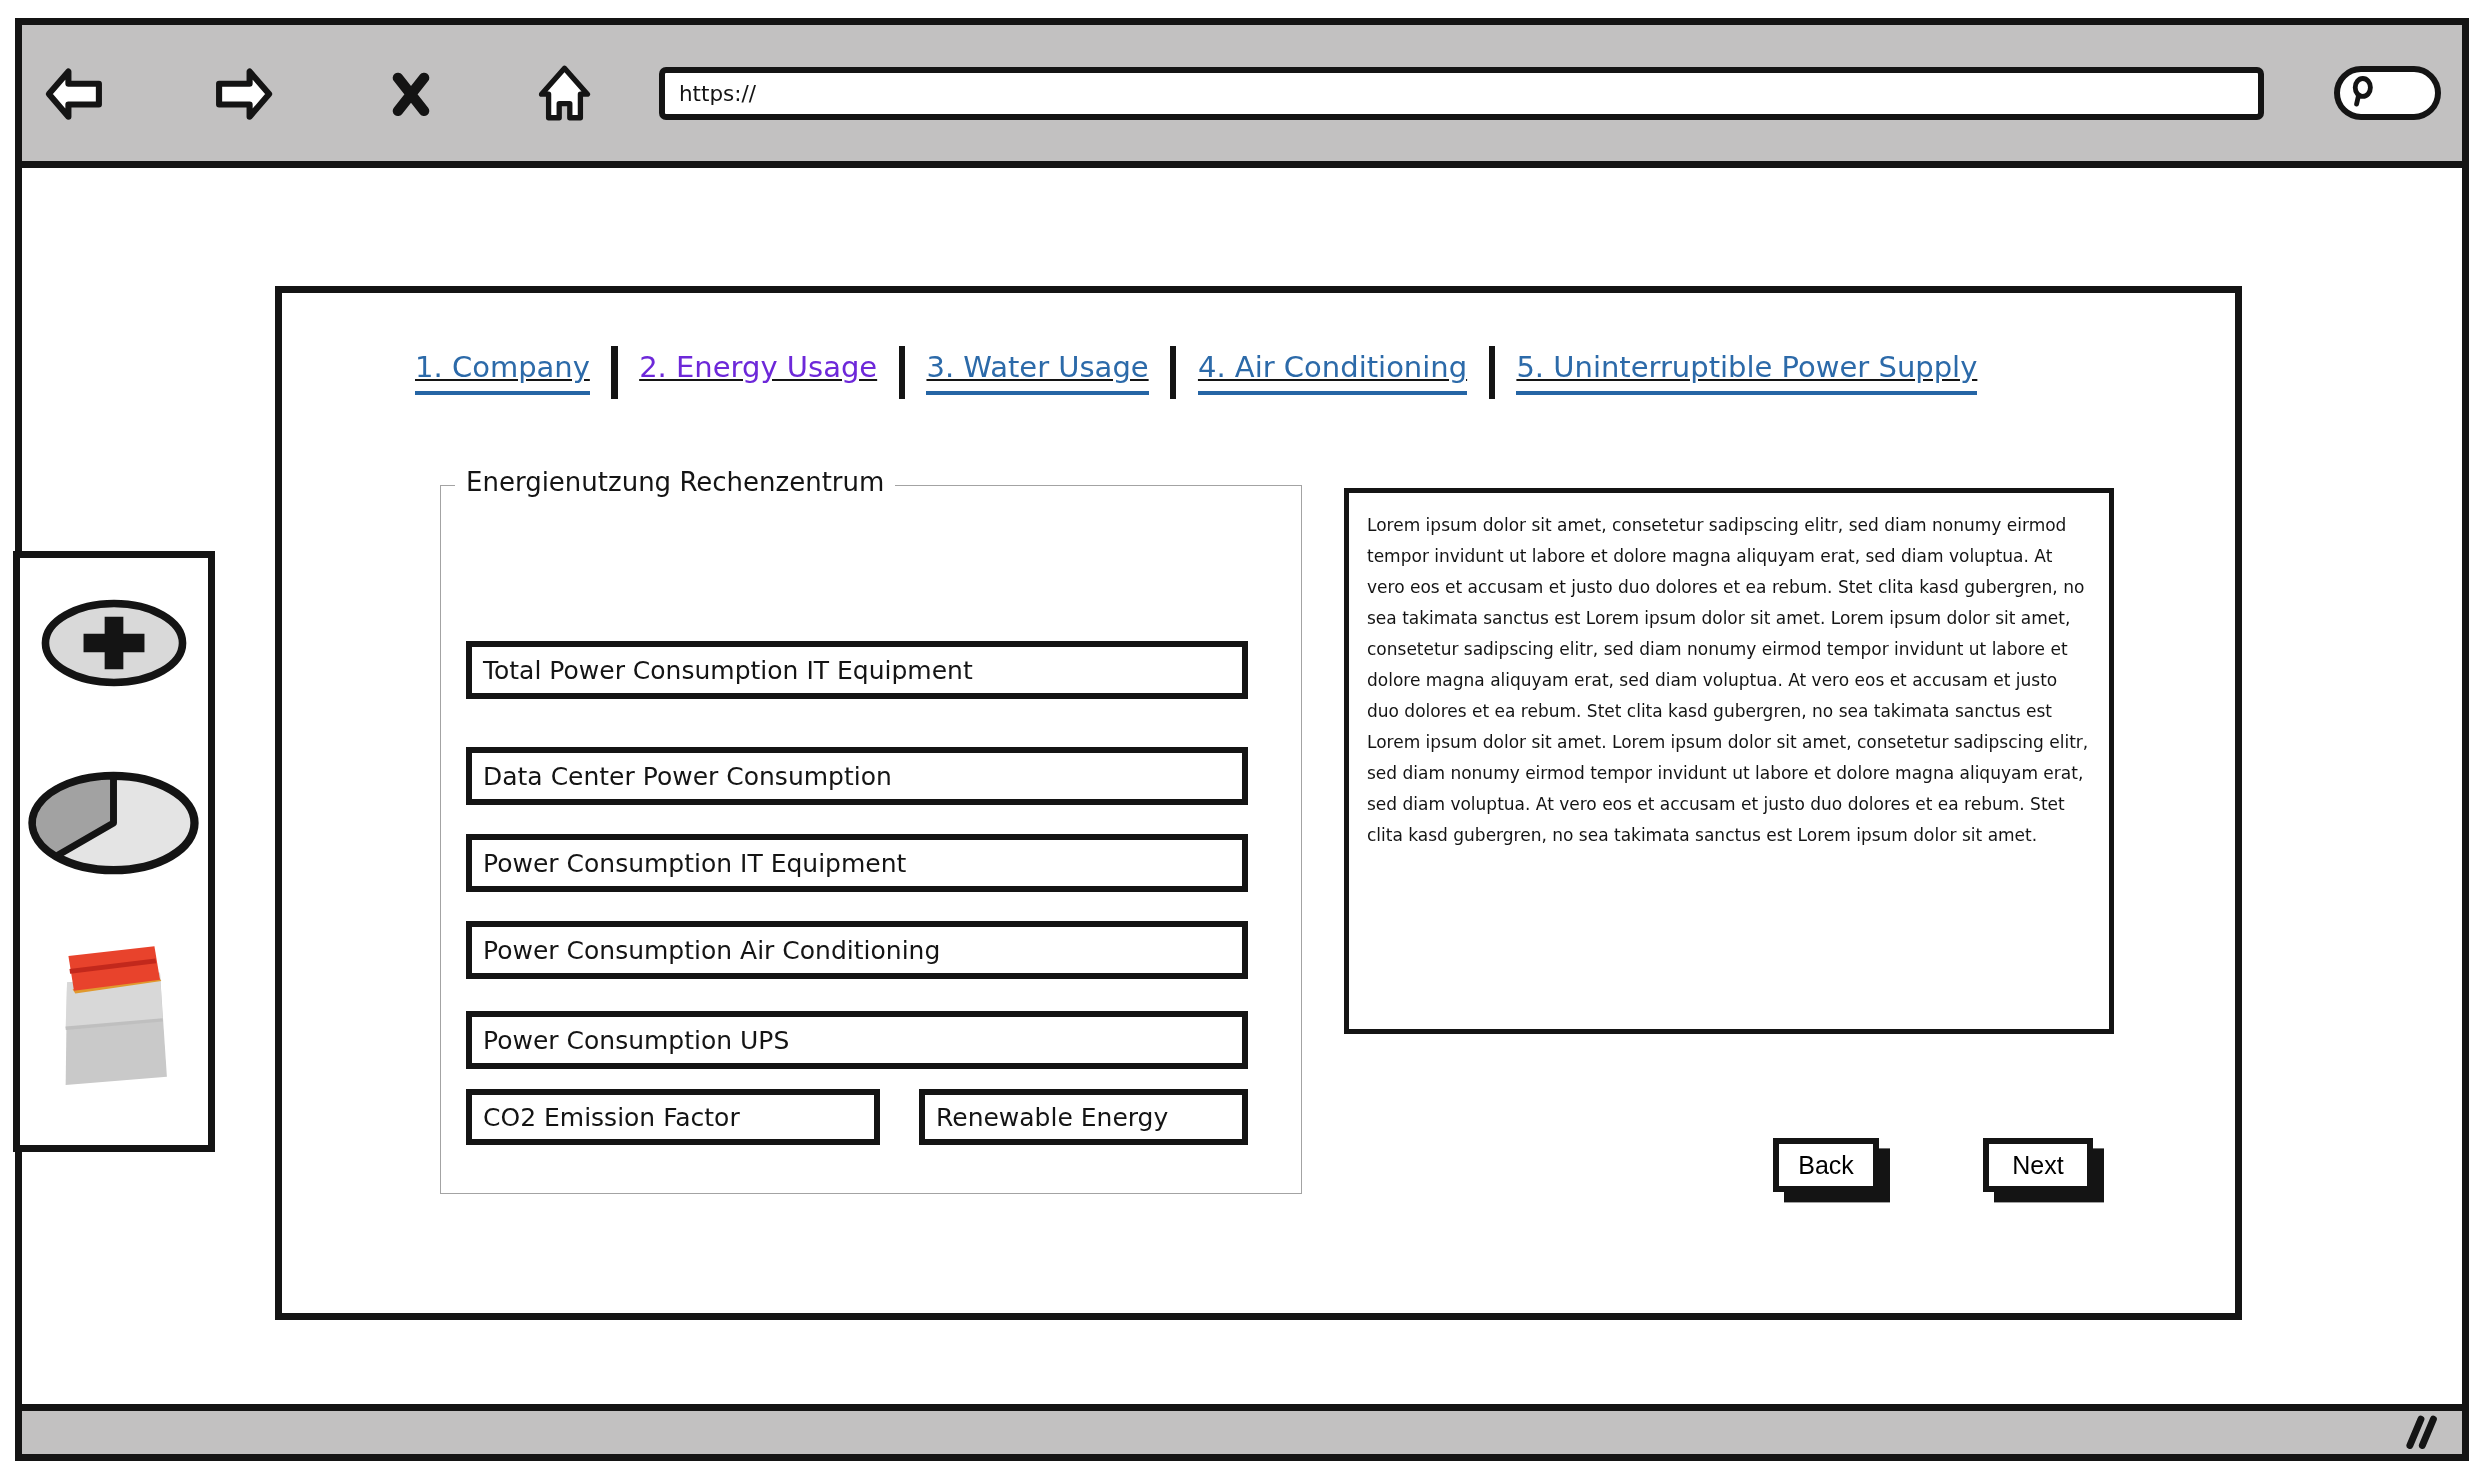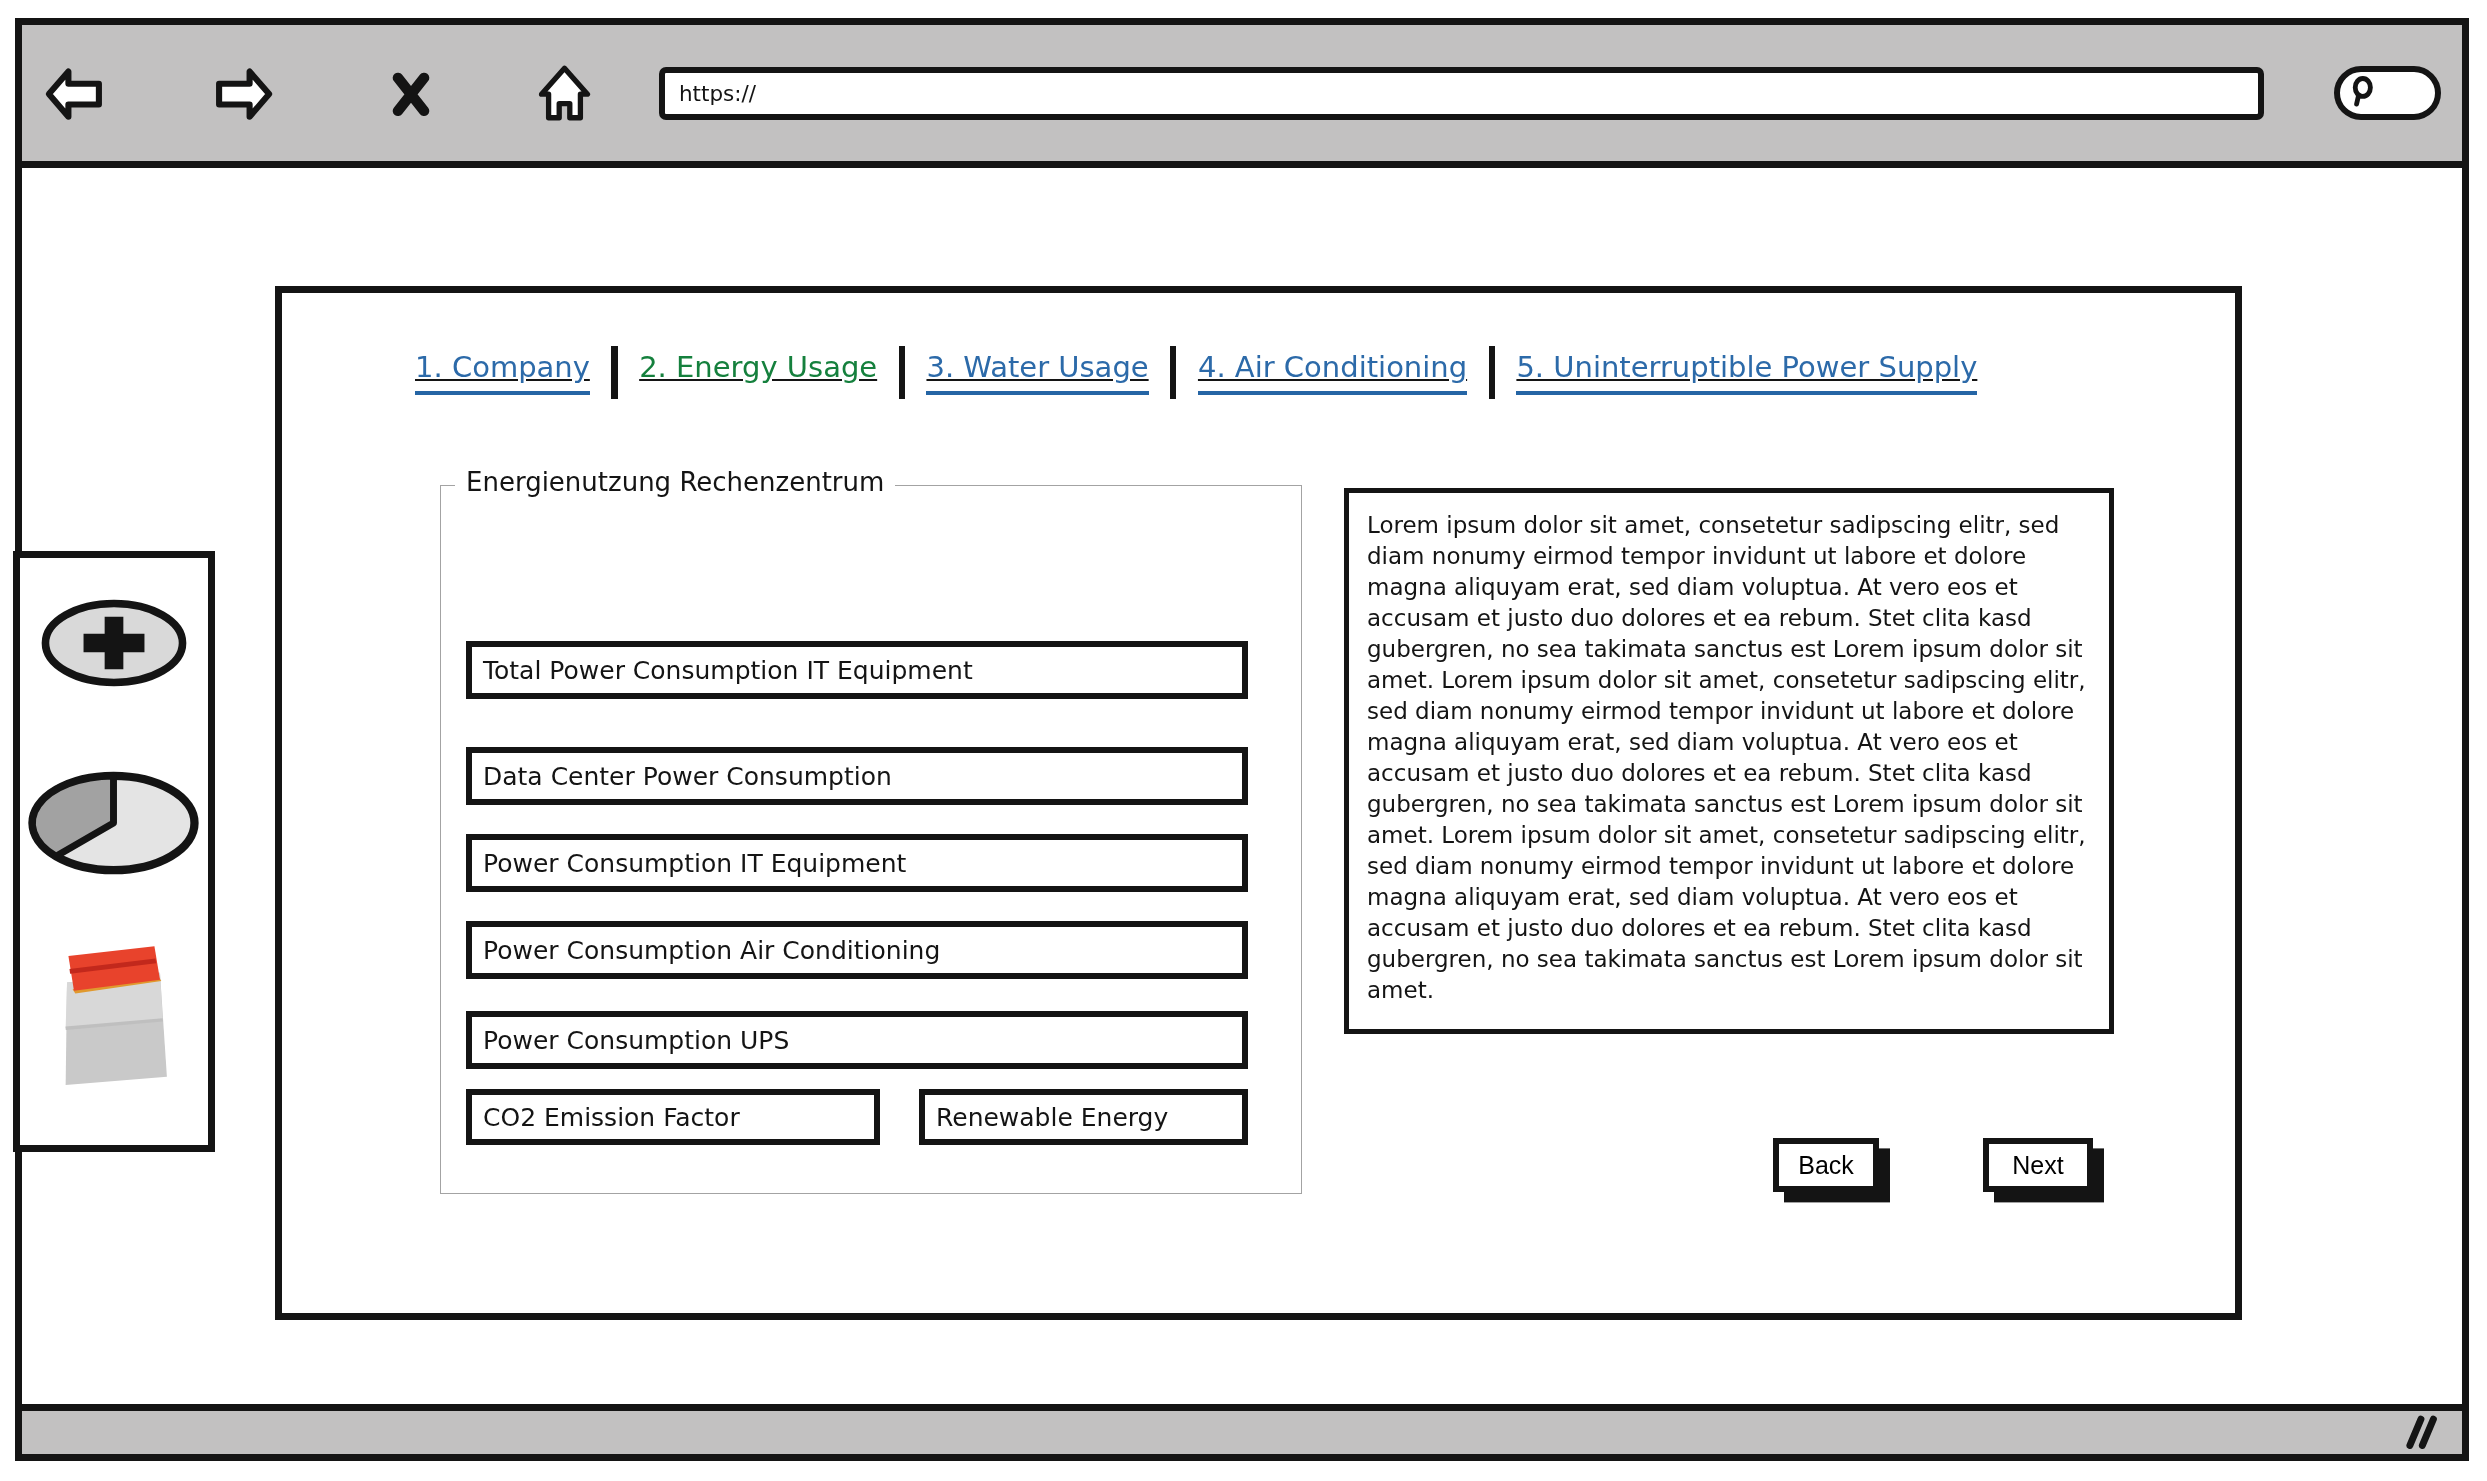--- a/index.html
+++ b/index.html
@@ -34,40 +34,40 @@
   .sb-sp2{height:61px;flex:0 0 auto;}
 
   
   .main-panel{position:absolute;left:275px;top:286px;width:1967px;height:1034px;
               border:7px solid #141414;box-sizing:border-box;background:#fff;}
 
   
   .tabs{position:absolute;left:415px;top:346px;display:flex;align-items:center;text-decoration:underline;}
   .tab{font-size:29px;white-space:nowrap;text-decoration:none;}
   .tab-link{color:#2c6aa9;border-bottom:4.9px solid #2565a5;padding-bottom:6.3px;cursor:pointer;}
-  .tab-active{color:#15803d;padding-bottom:11px;}
+  .tab-active{color:#6d28d9;padding-bottom:11px;}
   .tab-sep{width:6.3px;height:53px;background:#141414;margin:0 21.5px;flex:0 0 auto;}
 
   
   .fieldset{position:absolute;left:407px;top:485px;width:862px;height:709px;
             border:1px solid #a3a3a3;box-sizing:border-box;background:#fff;margin-left:33px;}
   .legend{position:absolute;left:14px;top:-19.5px;background:#fff;padding:0 11px;
           font-size:26px;white-space:nowrap;}
   .winput{position:absolute;background:#fff;border:6.3px solid #141414;box-sizing:border-box;
           display:flex;align-items:center;padding-left:11px;font-size:25px;white-space:nowrap;
           overflow:hidden;}
   .full{left:25px;width:782px;height:58px;}
   .i1{top:65px;}  .i2{top:155px;} .i3{top:261px;} .i4{top:348px;} .i5{top:435px;} .i6{top:525px;}
   .i7{top:603px;left:25px;width:414px;height:56px;}
   .i8{top:603px;left:478px;width:329px;height:56px;}
 
   
   .infobox{position:absolute;left:1344px;top:488px;width:770px;height:546px;
            border:5.6px solid #141414;box-sizing:border-box;background:#fff;
-           padding:16.7px 18px;font-size:23px;line-height:31px;overflow:hidden;}
+           padding:16.7px 18px;font-size:17px;line-height:31px;overflow:hidden;}
 
   
   .wbtn{position:absolute;top:1138px;height:54px;background:#fff;border:6.3px solid #141414;
         box-sizing:border-box;box-shadow:11px 10.4px 0 #141414;
         display:flex;align-items:center;justify-content:center;font-size:25px;cursor:pointer;}
   .btn-back{left:1735px;width:106px;margin-left:38px;}
   .btn-next{left:1983px;width:110px;}
 </style>
 </head>
 <body>

